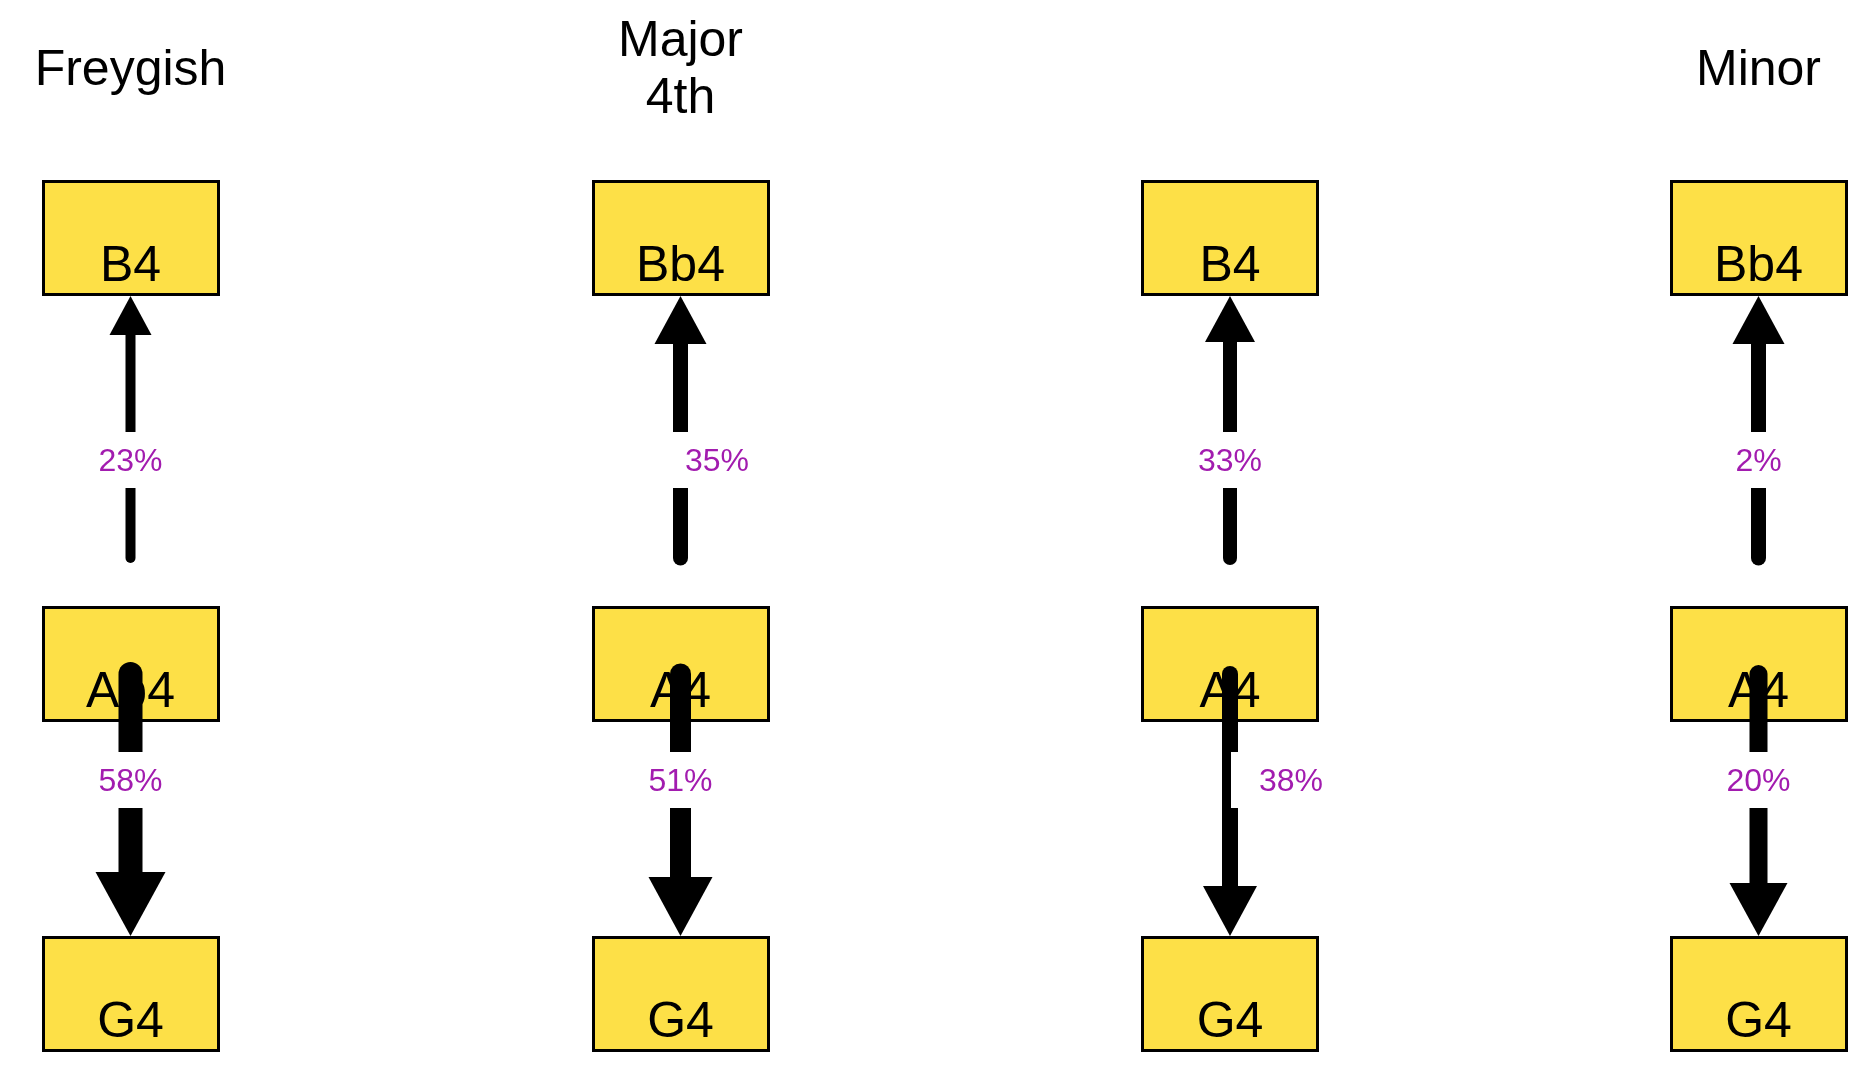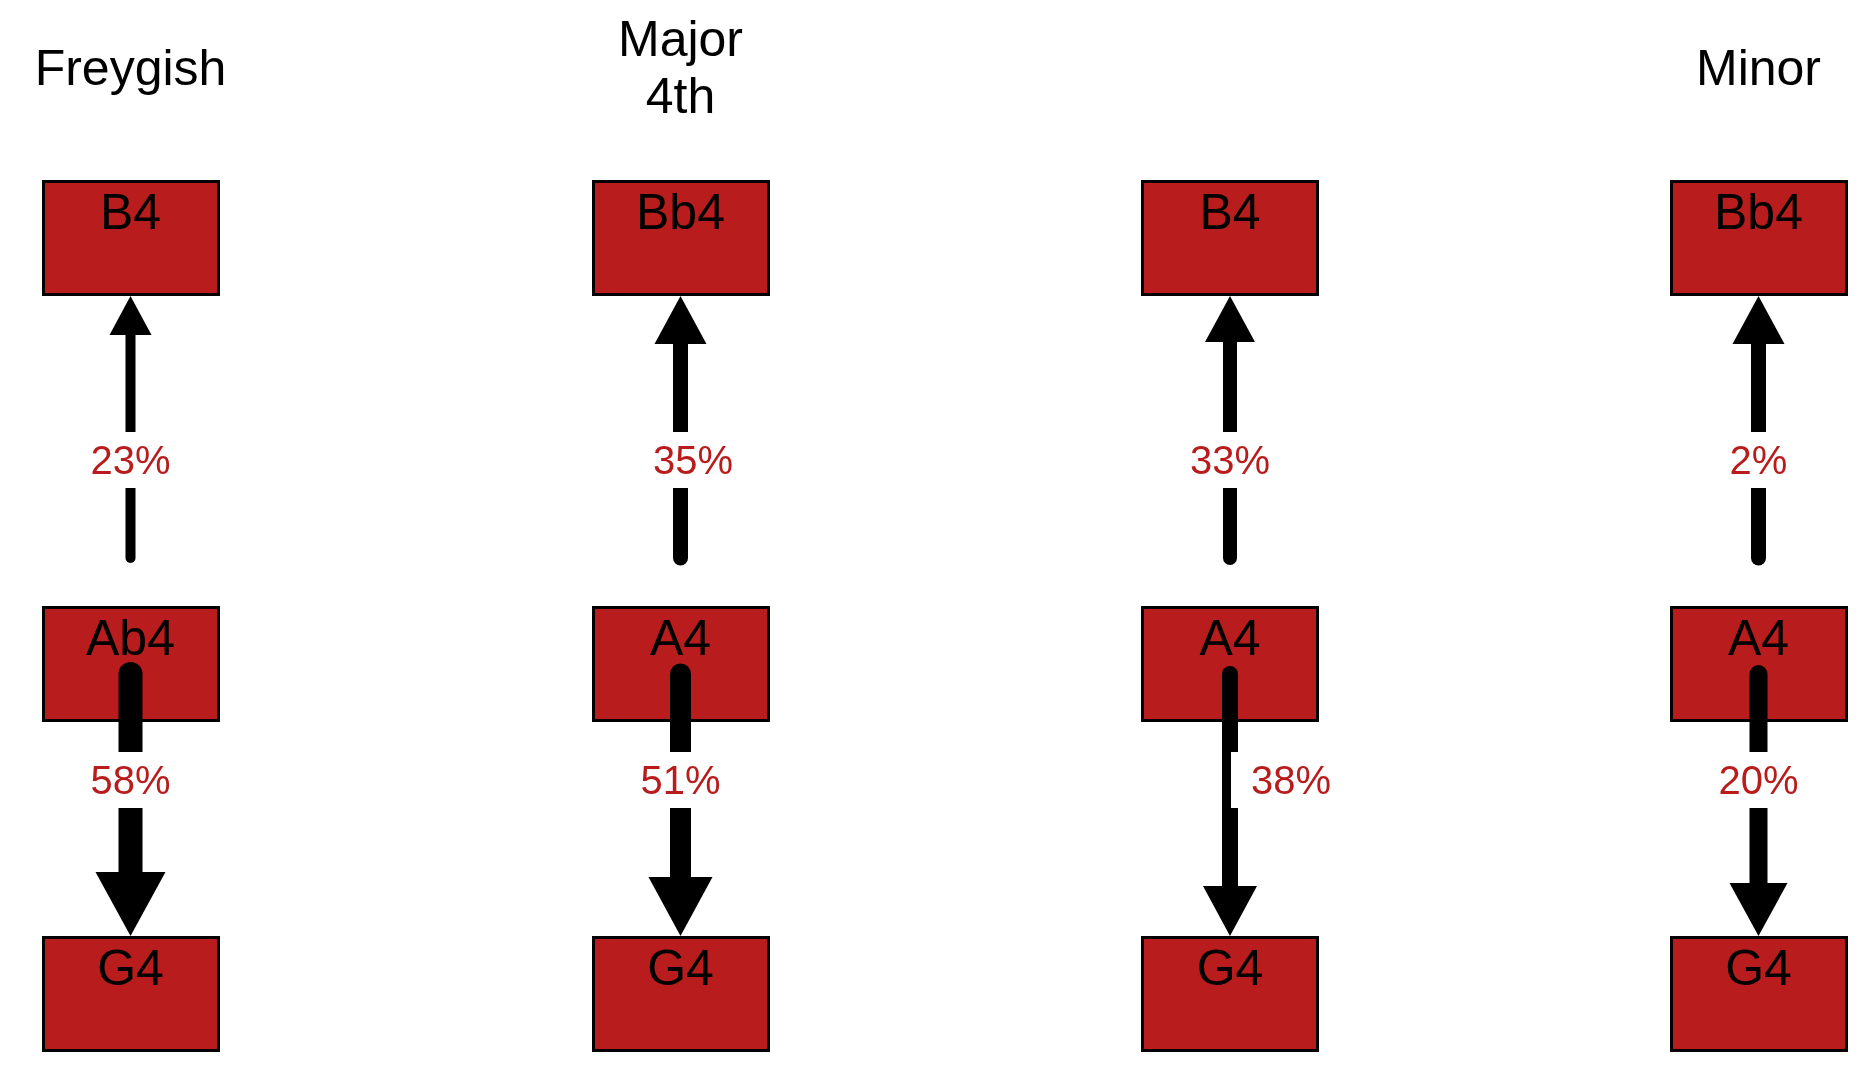--- a/index.html
+++ b/index.html
@@ -13,32 +13,32 @@
   .canvas { position: relative; width: 1870px; height: 785px; background: #ffffff; }
   .column { position: absolute; top: 0; width: 300px; height: 1075px; }
   .col-title {
     position: absolute; left: 0; top: 10px; width: 300px; height: 116px;
     display: flex; align-items: center; justify-content: center;
     text-align: center; font-size: 50px; line-height: 57px;
     white-space: pre-line; color: #000;
   }
   .node-box {
     position: absolute; left: 61px; width: 178px; height: 116px;
-    box-sizing: border-box; border: 3px solid #000; background: #b91c1c;
-    display: flex; align-items: flex-start; justify-content: center;
+    box-sizing: border-box; border: 3px solid #000; background: #fde047;
+    display: flex; align-items: flex-end; justify-content: center;
     font-size: 50px; color: #000;
   }
   .node-top    { top: 180px; }
   .node-middle { top: 558px; margin-top: 48px; }
   .node-bottom { top: 936px; }
   #arrow-layer { position: absolute; left: 0; top: 0; width: 1870px; height: 1075px; }
   .labels-layer { position: absolute; left: 0; top: 0; width: 1870px; height: 1075px; pointer-events: none; }
   .pct-label {
     position: absolute; width: 120px; height: 56px; line-height: 56px;
-    background: #ffffff; color: #b91c1c; text-align: center; font-size: 40px;
+    background: #ffffff; color: #a21caf; text-align: center; font-size: 32px;
   }
 </style>
 </head>
 <body>
 
 <div class="canvas">
 
   <div class="column" style="left:-19.5px">
     <div class="col-title">Freygish</div>
     <div class="node-box node-top">
@@ -106,20 +106,20 @@
       <polygon points="1230,936 1203,886 1257,886" fill="#000000"></polygon>
       <line x1="1758.5" y1="558" x2="1758.5" y2="344" stroke="#000000" stroke-width="15" stroke-linecap="round"></line>
       <polygon points="1758.5,296 1732.5,344 1784.5,344" fill="#000000"></polygon>
       <line x1="1758.5" y1="674" x2="1758.5" y2="883" stroke="#000000" stroke-width="18" stroke-linecap="round"></line>
       <polygon points="1758.5,936 1729.5,883 1787.5,883" fill="#000000"></polygon>
     </svg>
 
   <div class="labels-layer">
     <div class="pct-label" style="left:70.5px;  top:432px">23%</div>
     <div class="pct-label" style="left:70.5px;  top:752px">58%</div>
-    <div class="pct-label" style="left:633px; top:432px">35%</div>
+    <div class="pct-label" style="left:657px; top:432px">35%</div>
     <div class="pct-label" style="left:620.5px; top:752px">51%</div>
     <div class="pct-label" style="left:1170px;  top:432px">33%</div>
     <div class="pct-label" style="left:1231px;  top:752px">38%</div>
     <div class="pct-label" style="left:1698.5px;top:432px">2%</div>
     <div class="pct-label" style="left:1698.5px;top:752px">20%</div>
   </div>
 </div>
 
 </body></html>

